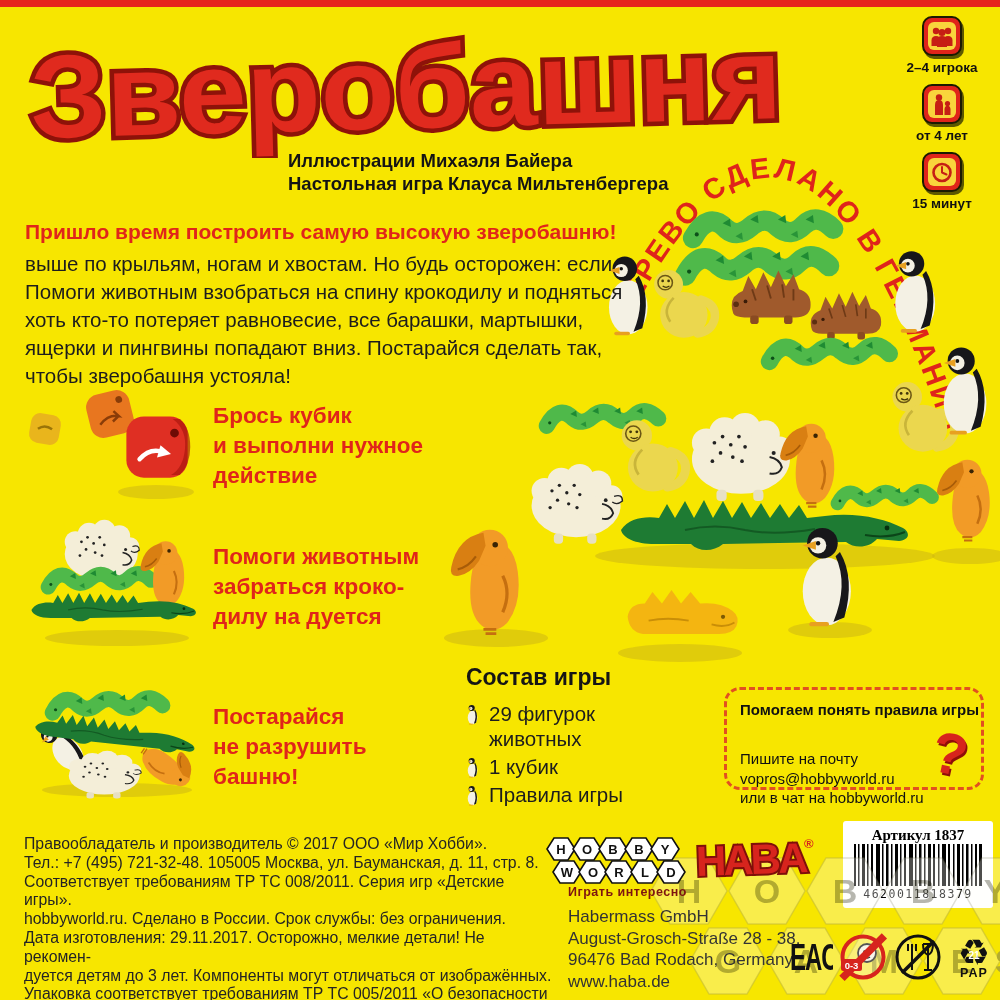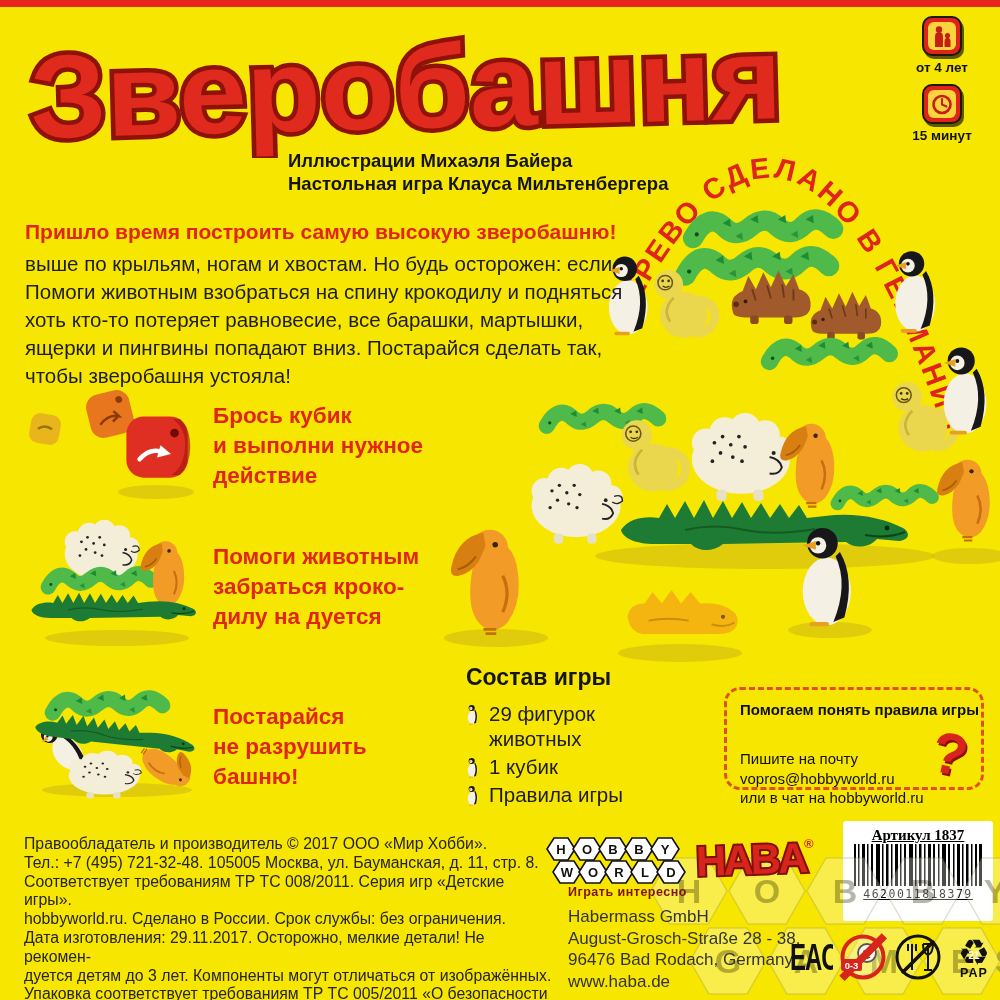--- a/index.html
+++ b/index.html
@@ -46,21 +46,21 @@
   .legal{position:absolute;left:24px;top:835px;width:530px;font-size:15.8px;line-height:18.8px;font-weight:500;color:#242424;z-index:6;}
 
   .pub-logo{position:absolute;left:546px;top:837px;z-index:6;}
   .pub-logo text{font-family:"Liberation Sans",sans-serif;font-weight:800;font-size:13px;fill:#111;}
   .pub-tagline{position:absolute;left:568px;top:885px;font-size:12.5px;font-weight:800;color:#7E1410;letter-spacing:.5px;z-index:6;}
 
   .haba{position:absolute;left:692px;top:832px;z-index:6;}
   .haba text{font-family:"Liberation Sans",sans-serif;font-weight:800;fill:#D7241D;stroke:#7F0F0A;paint-order:stroke;}
   .address{position:absolute;left:568px;top:906px;font-size:17px;line-height:21.5px;font-weight:500;color:#333;z-index:6;}
 
-  .barcode{position:absolute;left:843px;top:821px;width:150px;height:100px;background:#fff;border-radius:3px;z-index:4;text-align:center;text-decoration:underline;}
+  .barcode{position:absolute;left:843px;top:821px;width:150px;height:87px;background:#fff;border-radius:3px;z-index:4;text-align:center;}
   .barcode-label{font-family:"Liberation Serif",serif;font-weight:bold;font-size:15px;color:#000;margin-top:6px;}
   .barcode-num{font-family:"DejaVu Sans Mono",monospace;font-size:11.5px;letter-spacing:1.5px;color:#000;margin-top:-3px;}
 
   .watermark{position:absolute;left:650px;top:856px;z-index:5;opacity:.5;pointer-events:none;}
   .watermark text{font-family:"Liberation Sans",sans-serif;font-size:34px;font-weight:800;fill:#6F6F5E;}
   .watermark polygon{fill:rgba(255,255,250,.6);stroke:rgba(140,140,110,.55);stroke-width:1.5;}
 
   .bottom-icons{position:absolute;left:789px;top:930px;display:flex;align-items:center;gap:5px;z-index:7;}
   .eac text{font-family:"Liberation Sans",sans-serif;font-weight:900;fill:#111;}
   .recycle{position:relative;width:52px;text-align:center;}
@@ -177,20 +177,37 @@
 
   <svg class="title-svg" width="790" height="152">
     <text x="12" y="122" font-size="118" textLength="752" lengthAdjust="spacingAndGlyphs" transform="rotate(-1.5 390 80)">Зверобашня</text>
   </svg>
   <div class="subtitle">
     <span class="ln">Иллюстрации Михаэля Байера</span>
     <span class="ln">Настольная игра Клауса Мильтенбергера</span>
   </div>
 
   <div class="specs">
+    <div class="spec">
+      <div class="spec-tile">
+          <div class="inner">
+        <svg width="24" height="23" viewBox="0 0 24 23">
+              <g fill="#C61E14">
+          <circle cx="6" cy="6" r="3.2"></circle>
+                <path d="M1.5 21 v-5.5 q0 -4.5 4.5 -4.5 t4.5 4.5 V21 Z"></path>
+          <circle cx="18" cy="6" r="3.2"></circle>
+                <path d="M13.5 21 v-5.5 q0 -4.5 4.5 -4.5 t4.5 4.5 V21 Z"></path>
+          <circle cx="12" cy="7.5" r="3.6"></circle>
+                <path d="M7 22 v-6 q0 -5 5 -5 t5 5 v6 Z"></path>
+        </g>
+            </svg>
+      </div>
+        </div>
+      <div class="spec-label">2–4 игрока</div>
+    </div>
     <div class="spec">
       <div class="spec-tile">
           <div class="inner">
         <svg width="24" height="23" viewBox="0 0 24 23">
               <g fill="#C61E14">
           <circle cx="9" cy="4.5" r="3.2"></circle>
                 <path d="M5 22 V12 q0 -5 4 -5 t4 5 v10 Z"></path>
           <circle cx="17.5" cy="10.5" r="2.6"></circle>
                 <path d="M14.5 22 v-5.5 q0 -3.8 3 -3.8 t3 3.8 V22 Z"></path>
         </g>

